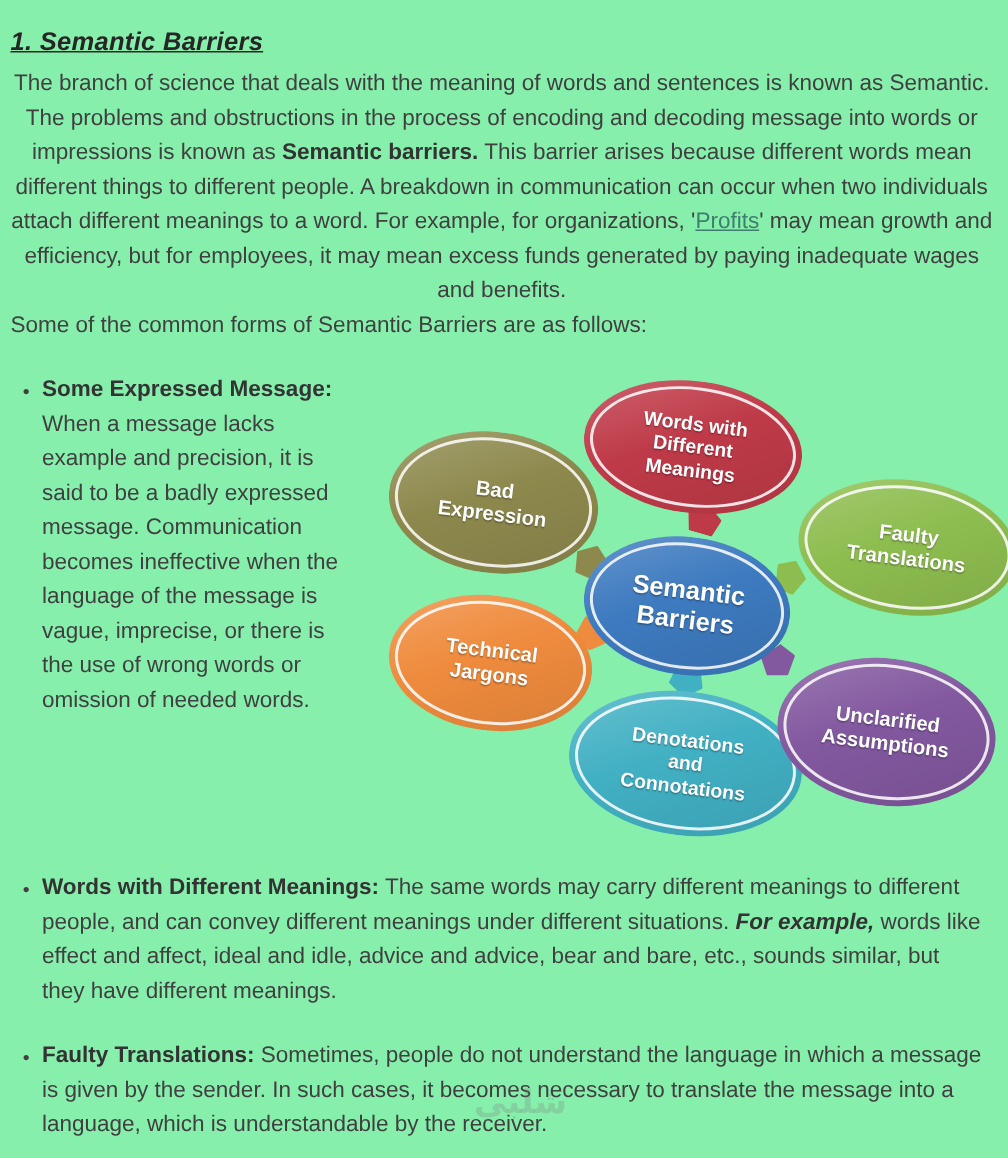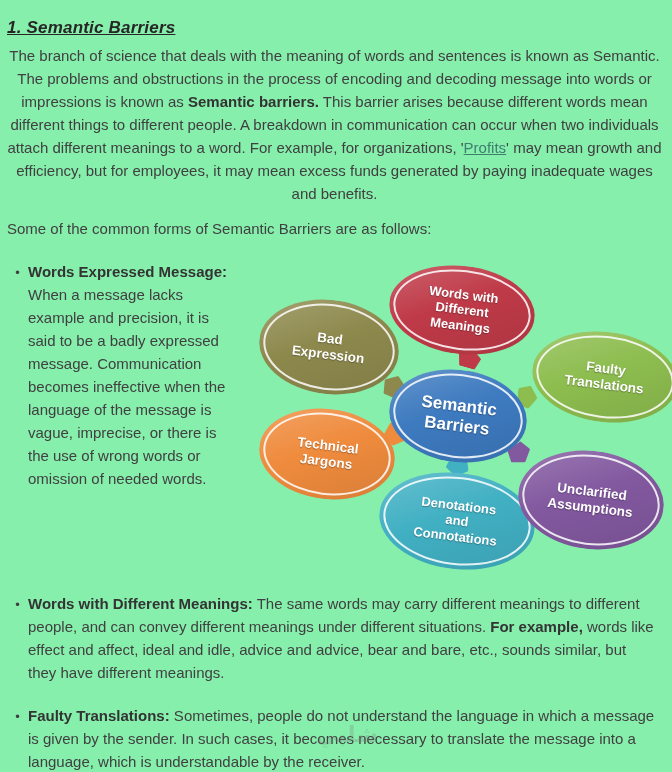--- a/index.html
+++ b/index.html
@@ -9,23 +9,23 @@
     position:relative; width:672px; height:772px; overflow:hidden;
     background:#86efac; padding:18px 10px 0 7px; color:#404040;
   }
   .heading {
     font-size:17px; font-weight:bold; font-style:italic;
     text-decoration:underline; color:#262626; letter-spacing:.2px;
     margin-bottom:6px;
   }
   .para { font-size:15px; line-height:23px; color:#404040; width:655px;text-align:center; }
   .b { font-weight:bold; color:#333333; }
-  .i { }
+  .i { font-style:italic; }
   a.link { color:#3f7d6e; text-decoration:underline; cursor:pointer; }
-  .forms-line { font-size:15px; line-height:23px; color:#404040;margin-top:12px; }
+  .forms-line { font-size:15px; line-height:23px; color:#404040; }
 
   .bullets-row { display:flex; margin-top:20px; }
   .bullet { display:flex; font-size:15px; line-height:23px; }
   .bullet .dot { width:21px; text-align:center; color:#404040; font-size:13px; flex:none; padding-top:1px; }
   .bullet-col { width:240px; flex:none; }
   .bullet-col .bullet-text { width:212px; }
   .bullet-full { margin-top:20px; }
   .bullet-full .bullet-text { width:630px; }
 
   
@@ -77,21 +77,21 @@
   <div class="heading">1. Semantic Barriers</div>
 
   <div class="para"><span>The branch of science that deals with the meaning of words and sentences is known as Semantic. The problems and obstructions in the process of encoding and decoding message into words or impressions is known as </span><span class="b">Semantic barriers.</span><span> This barrier arises because different words mean different things to different people. A breakdown in communication can occur when two individuals attach different meanings to a word. For example, for organizations, '</span><a class="link" href="#">Profits</a><span>' may mean growth and efficiency, but for employees, it may mean excess funds generated by paying inadequate wages and benefits.</span></div>
 
   <div class="forms-line">Some of the common forms of Semantic Barriers are as follows:</div>
 
   <div class="bullets-row">
 
     <div class="bullet bullet-col">
       <span class="dot">•</span>
-      <div class="bullet-text"><span class="b">Words Expressed Message:</span><span> When a message lacks example and precision, it is said to be a badly expressed message.  Communication becomes ineffective when the language of the message is vague, imprecise, or there is the use of wrong words or omission of needed words.</span></div>
+      <div class="bullet-text"><span class="b">Some Expressed Message:</span><span> When a message lacks example and precision, it is said to be a badly expressed message.  Communication becomes ineffective when the language of the message is vague, imprecise, or there is the use of wrong words or omission of needed words.</span></div>
     </div>
 
     <div class="diagram">
       <div class="arrow arrow-red" style="background-color: rgb(191, 58, 72);"></div>
       <div class="arrow arrow-olive" style="background-color: rgb(141, 137, 77);"></div>
       <div class="arrow arrow-green" style="background-color: rgb(141, 189, 79);"></div>
       <div class="arrow arrow-teal" style="background-color: rgb(65, 176, 195);"></div>
       <div class="arrow arrow-purple" style="background-color: rgb(130, 88, 159);"></div>
       <div class="arrow arrow-orange" style="background-color: rgb(239, 139, 61);"></div>
 

